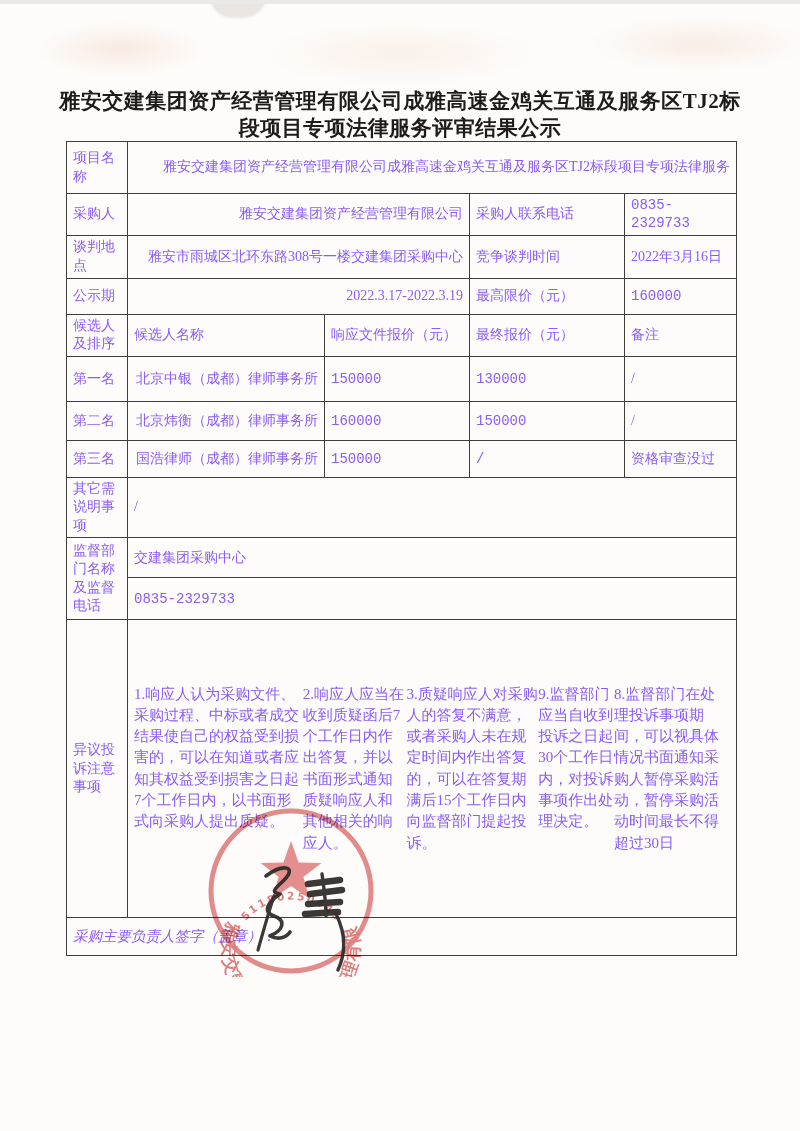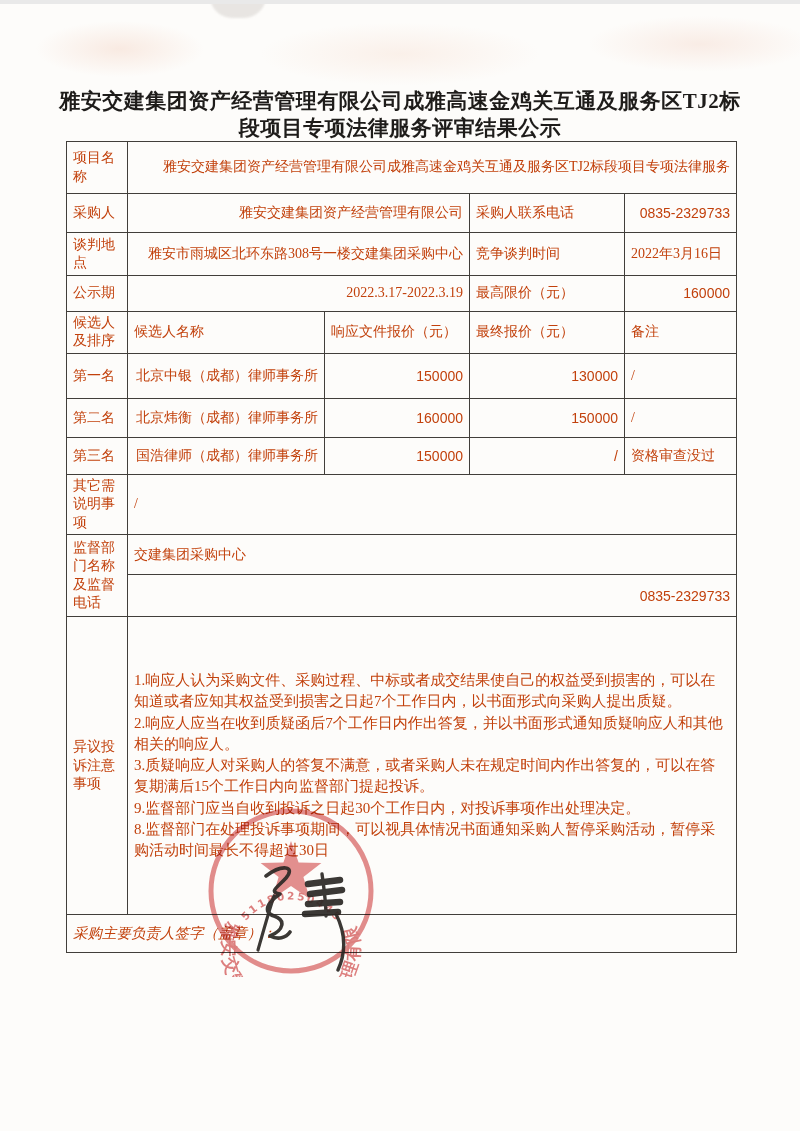--- a/index.html
+++ b/index.html
@@ -23,33 +23,33 @@
     background:#d7d3cf; border-radius:0 0 28px 28px; opacity:.55; filter:blur(1px);
   }
   .doc-title {
     position:absolute; left:50px; top:84px; width:700px;
     font-size:21px; font-weight:bold; line-height:27px; text-align:center;
     letter-spacing:.5px; color:#1e1c1a;
   }
   table.results {
     position:absolute; left:66px; top:137px; width:671px;
     border-collapse:collapse; table-layout:fixed;
-    font-size:14px; color:#c2410c;
+    font-size:14px; color:#8b5cf6;
   }
   table.results td {
     border:1.4px solid #413e3a; vertical-align:middle;
     padding:2px 6px; line-height:1.32; overflow:hidden;
   }
   td.lbl   { padding:2px 3px 2px 5px; }
   td.ctr   { }
   td.left  { text-align:right; }
-  td.num   { text-align:right; font-family:Liberation Sans, sans-serif; }
+  td.num   { text-align:left; font-family:Liberation Mono, monospace; }
   td.wrapnarrow { padding-right:20px; }
   td.objection-cell { padding:8px 10px 8px 9px; }
-  .obj-wrap { display:flex; flex-direction:column; justify-content:center; height:100%; }
+  .obj-wrap { display:flex; flex-direction:row; justify-content:center; height:100%; }
   .obj-item { font-size:15px; line-height:1.42; text-align:left; }
   td.sign-cell { padding-left:5px; font-size:14.5px;font-style:italic; }
   
   .seal {
     position:absolute; left:205px; top:801px; width:172px; height:172px;
     mix-blend-mode:multiply; opacity:.85; pointer-events:none;
   }
   .signature {
     position:absolute; left:238px; top:848px; width:140px; height:125px;
     pointer-events:none;

